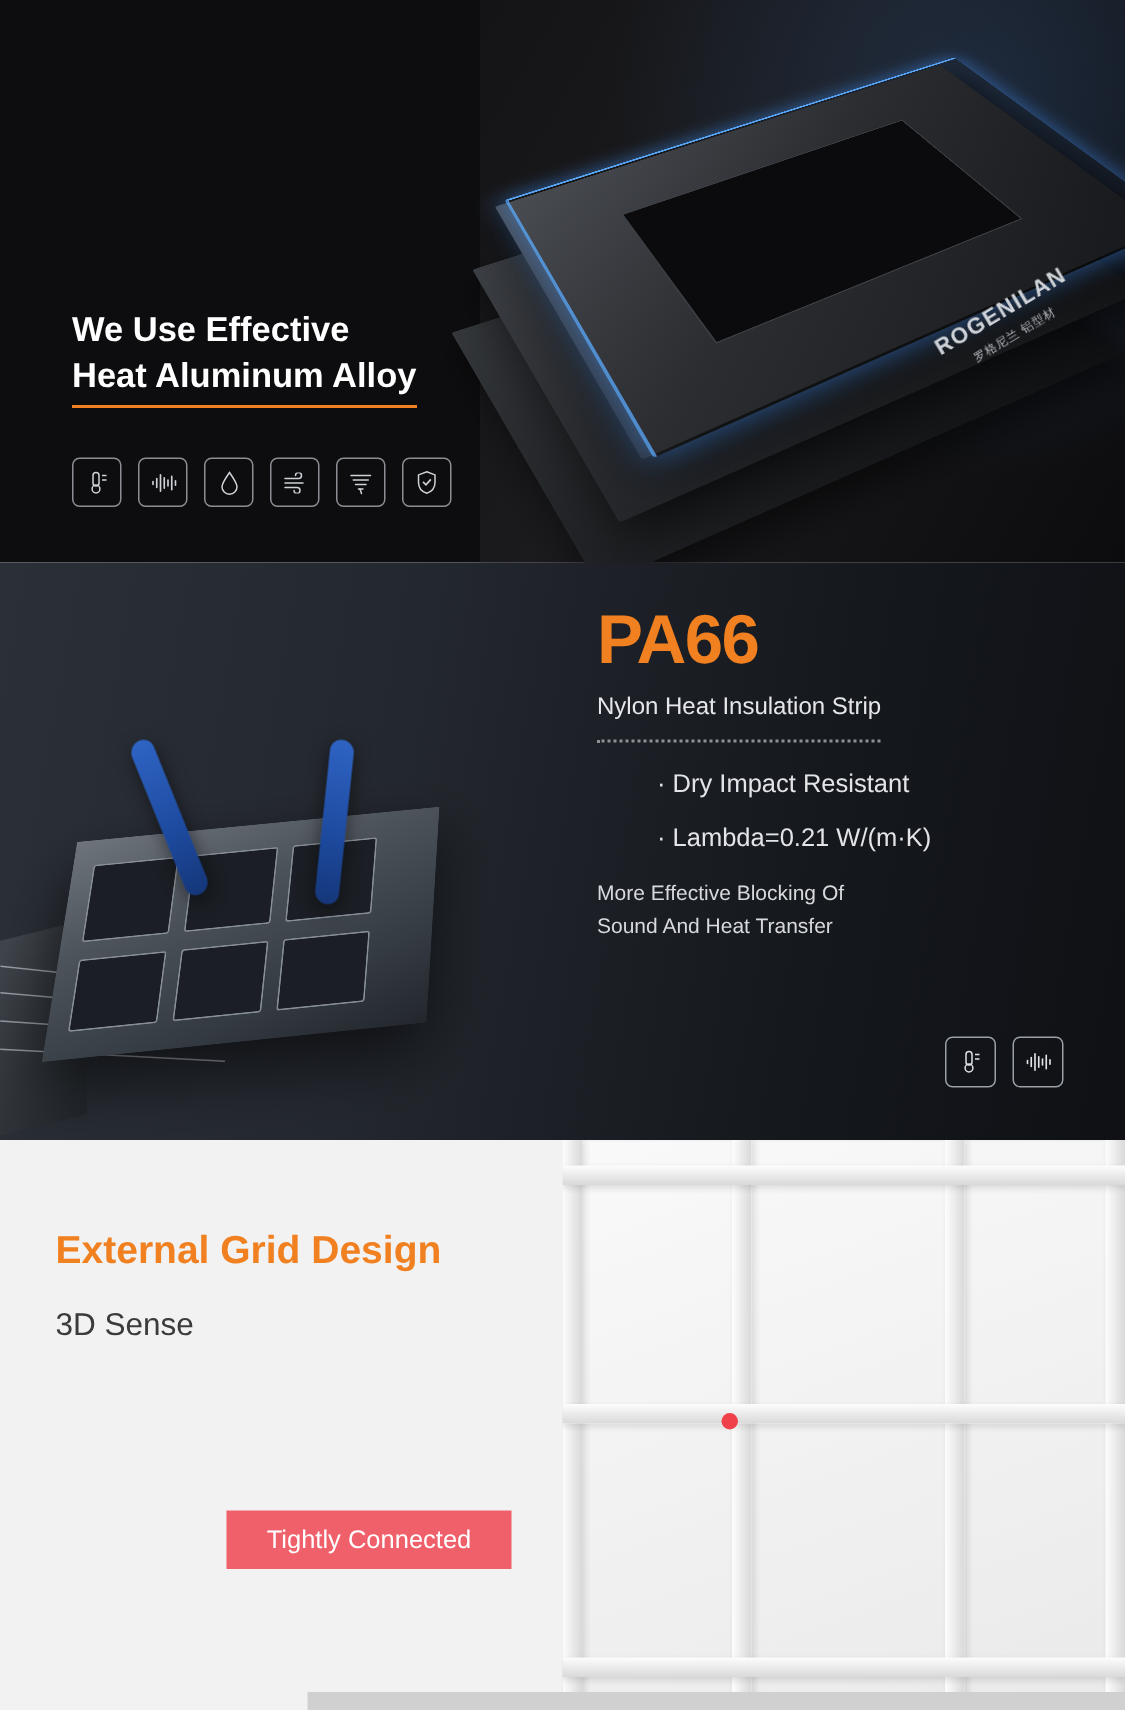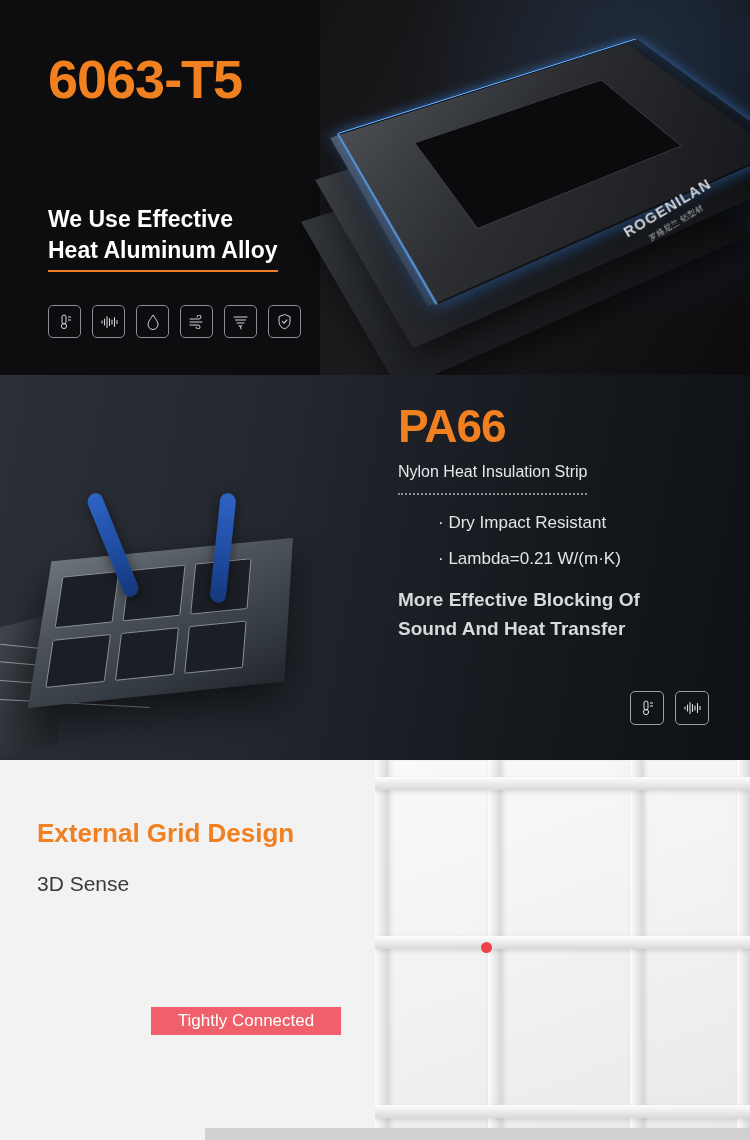--- a/index.html
+++ b/index.html
@@ -135,21 +135,21 @@
   .p2-sub{
     margin-top:14px;font-size:16px;color:#e6e7ea;font-weight:400;
     padding-bottom:12px;border-bottom:2px dotted #8d9196;display:inline-block;
   }
   .bullets{margin-top:18px;}
   .bullets li{
     list-style:none;font-size:17px;color:#e3e4e7;margin-bottom:16px;font-weight:300;
   }
   .bullets li:before{content:"·  ";color:#e3e4e7;}
   .p2-para{
-    font-size:19px;line-height:1.55;color:#d7d9dc;font-weight:700;
+    font-size:14px;line-height:1.55;color:#d7d9dc;font-weight:400;
   }
   .p2-icons{position:absolute;left:630px;top:316px;display:flex;gap:11px;}
   .ibox2{
     width:32px;height:32px;border:1px solid #9aa0a6;border-radius:5px;
     display:flex;align-items:center;justify-content:center;
   }
 
   
   .panel3{
     position:absolute;left:0;top:760px;width:750px;height:380px;
@@ -172,21 +172,21 @@
     position:absolute;left:481px;top:942px;width:11px;height:11px;border-radius:50%;
     background:#f0404a;z-index:6;
   }
   .p3-title{
     position:absolute;left:37px;top:818px;font-size:26px;font-weight:bold;color:#f08020;
   }
   .p3-sub{
     position:absolute;left:37px;top:868px;font-size:21px;color:#3b3b3b;line-height:1.5;font-weight:300;
   }
   .tag{
-    position:absolute;left:151px;top:1007px;width:190px;height:28px;
+    position:absolute;left:151px;top:1007px;width:190px;height:39px;
     background:#f0606a;color:#ffffff;font-size:17px;
     display:flex;align-items:center;justify-content:center;
     z-index:6;
   }
   .conn{position:absolute;z-index:5;}
   .bottom-bar{
     position:absolute;left:205px;top:1128px;width:545px;height:12px;
     background:#d0d0d0;
   }
 </style>
@@ -201,21 +201,20 @@
       <div class="frm frm2"></div>
       <div class="frm frm1"></div>
       <div class="glow"></div>
       <div class="p1-brand">
         <div class="b1">ROGENILAN</div>
         <div class="b2">罗格尼兰 铝型材</div>
       </div>
     </div>
 
     <div class="p1-text">
-      <div class="p1-title">6063-T5</div>
     </div>
 
     <div class="p1-h2">
       <div>We Use Effective</div>
       <div class="ul">Heat Aluminum Alloy</div>
     </div>
 
     <div class="icon-row">
       <div class="ibox">
         <svg width="16" height="18" viewBox="0 0 16 18">

